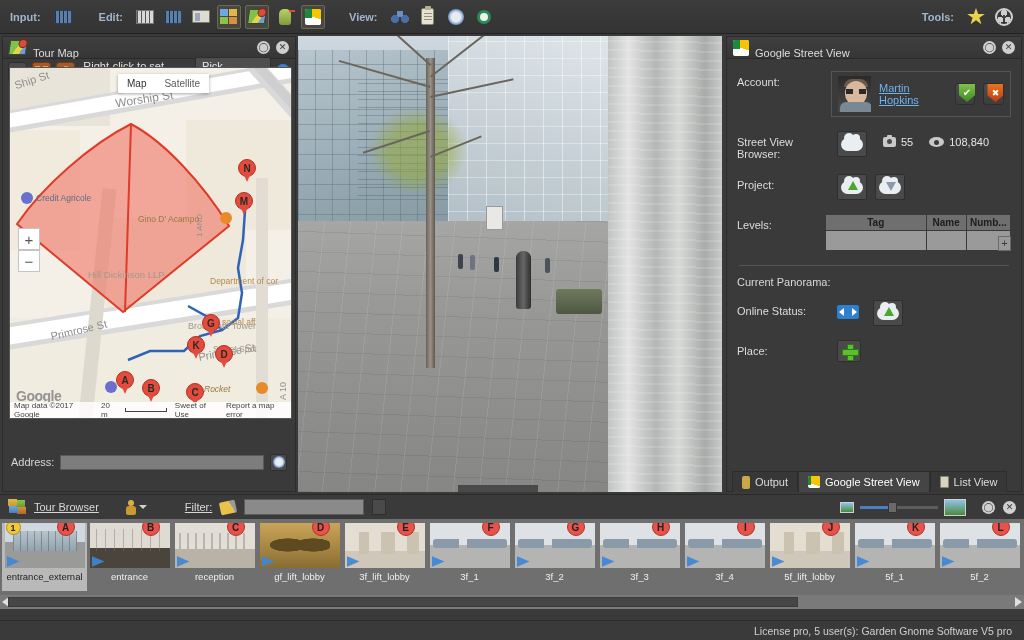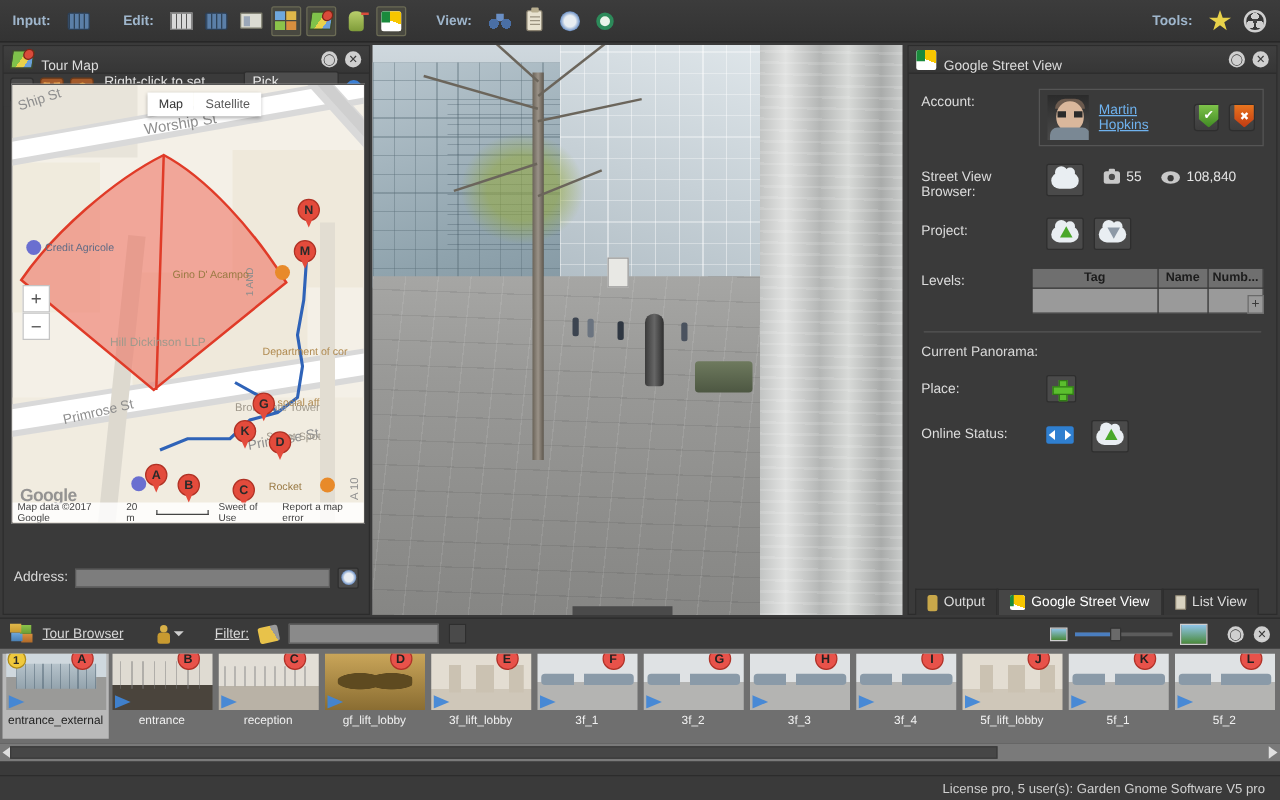--- a/index.html
+++ b/index.html
@@ -446,21 +446,21 @@
     <div class="rlabel" style="left:178px;top:153px;transform:rotate(-90deg);font-size:8px;">1 AND</div>
     <div class="rlabel" style="left:264px;top:318px;transform:rotate(-90deg);font-size:9px;">A 10</div>
 
     <div class="plabel" style="left:26px;top:125px;color:#5f6b85;">Credit Agricole</div>
     <div class="poi-dot" style="left:11px;top:124px;background:#6a6fd0;"></div>
     <div class="plabel" style="left:128px;top:146px;color:#9a7a44;">Gino D' Acampo</div>
     <div class="poi-dot" style="left:210px;top:144px;background:#e88a2a;"></div>
     <div class="plabel" style="left:78px;top:201px;color:#a0998c;font-size:9.5px;">Hill Dickinson LLP</div>
     <div class="poi-dot" style="left:95px;top:313px;background:#6a6fd0;"></div>
 
-    <div class="plabel" style="left:205px;top:316px;color:#9a7a44;">Rocket</div>
+    <div class="plabel" style="left:194px;top:316px;color:#9a7a44;font-style:italic;">Rocket</div>
     <div class="poi-dot" style="left:246px;top:314px;background:#e88a2a;"></div>
     <div class="plabel" style="left:203px;top:276px;color:#a0998c;">Sweet Spot</div>
     <div class="plabel" style="left:200px;top:208px;color:#b08a50;">Department of cor</div>
     <div class="plabel" style="left:205px;top:221px;color:#b08a50;margin-top:28px;">d social aff</div>
     <div class="plabel" style="left:178px;top:253px;color:#a0998c;font-size:9px;">Broadgate Tower</div>
 
     <div class="marker" style="left:228px;top:91px;">
         <span class="head">N</span>
       </div>
     <div class="marker" style="left:225px;top:124px;">
@@ -607,32 +607,32 @@
           </table>
         <span class="plusbtn">+</span>
       </div>
     </div>
 
     <div class="divider"></div>
 
     <div style="margin-bottom:12px;">Current Panorama:</div>
 
     <div class="row">
-      <span class="lbl">Place:</span>
-      <div class="iconbtn" style="width:24px;height:22px;">
-        <span class="greenplus"></span>
-      </div>
-    </div>
-
-    <div class="row">
       <span class="lbl">Online Status:</span>
       <span class="blue-ic" style="margin-top:5px;"></span>
       <div class="iconbtn" style="margin-left:14px;">
         <span class="cloud"></span>
         <span class="arrow-up"></span>
+      </div>
+    </div>
+
+    <div class="row">
+      <span class="lbl">Place:</span>
+      <div class="iconbtn" style="width:24px;height:22px;">
+        <span class="greenplus"></span>
       </div>
     </div>
   </div>
 </div>
 
 <div id="gsvtabs">
   <div class="tab">
     <span class="tab-ic-out"></span>
     <span>Output</span>
   </div>
@@ -647,21 +647,21 @@
 </div>
 
 <div id="browser">
   <div id="browser-head">
     <span class="bh-ic ic-tb"></span>
     <span>Tour Browser</span>
     <span class="dd" style="margin-left:18px;">
       <span class="person-ic"></span>
       <span class="caret"></span>
     </span>
-    <span style="margin-left:17px;">Filter:</span>
+    <span style="margin-left:30px;">Filter:</span>
     <span class="pencil-ic"></span>
     <input id="filterbox" type="text" value="" style="">
     <span id="filterdd">
         <span class="caret"></span>
       </span>
 
     <span class="spacer"></span>
     <span id="zoomslider">
       <span class="thumb-ic-s"></span>
       <span class="slider-track">

